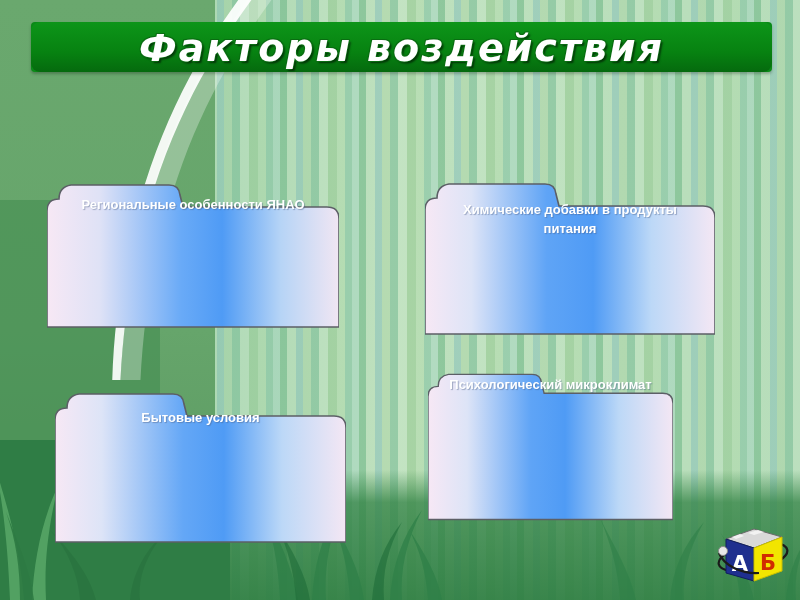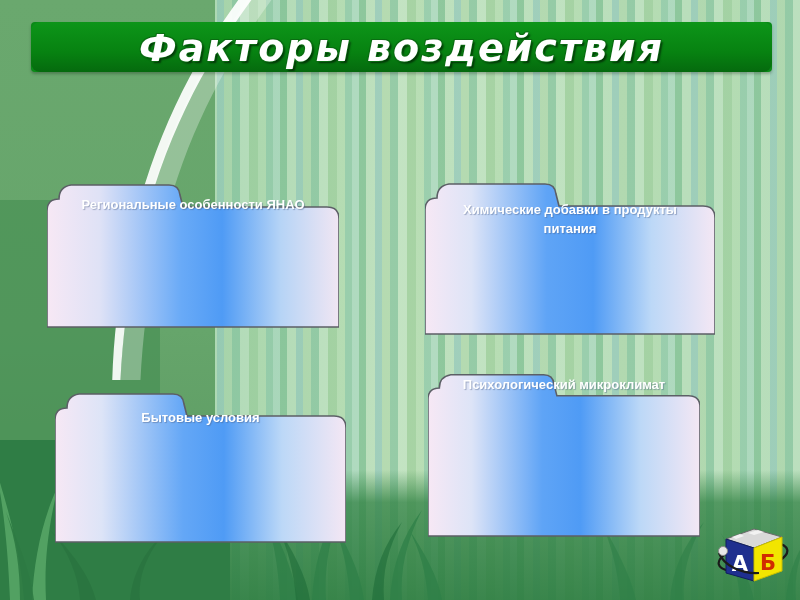--- a/index.html
+++ b/index.html
@@ -276,21 +276,21 @@
           <stop offset="58%" stop-color="#4f9bf5"></stop>
           <stop offset="78%" stop-color="#bcd8f7"></stop>
           <stop offset="100%" stop-color="#f4e7f4"></stop>
         </linearGradient>
       </defs>
       <path d="M12 34 Q12 22 24 20 L 120 20 Q130 20 131 30 L 134 42 L 278 42 Q290 42 290 54 L 290 170 L 0 170 L 0 46 Q0 34 12 34 Z" fill="url(#fg2)" stroke="#5c5f66" stroke-width="1.6"></path>
     </svg>
     <div class="folder-label" style="top:36px;">Химические добавки в продукты питания</div>
   </div>
 
-  <div class="folder" style="left:428px; top:371px; width:272px; height:177px;">
+  <div class="folder" style="left:428px; top:371px; width:245px; height:177px;">
     <svg class="folder-shape" viewBox="0 0 287 177" preserveAspectRatio="none">
       <defs>
         <linearGradient id="fg4" x1="0" y1="0" x2="1" y2="0">
           <stop offset="0%" stop-color="#f7e8f5"></stop>
           <stop offset="16%" stop-color="#dde4f7"></stop>
           <stop offset="42%" stop-color="#5fa4f6"></stop>
           <stop offset="56%" stop-color="#4f9bf5"></stop>
           <stop offset="78%" stop-color="#bcd8f7"></stop>
           <stop offset="100%" stop-color="#f4e7f4"></stop>
         </linearGradient>

